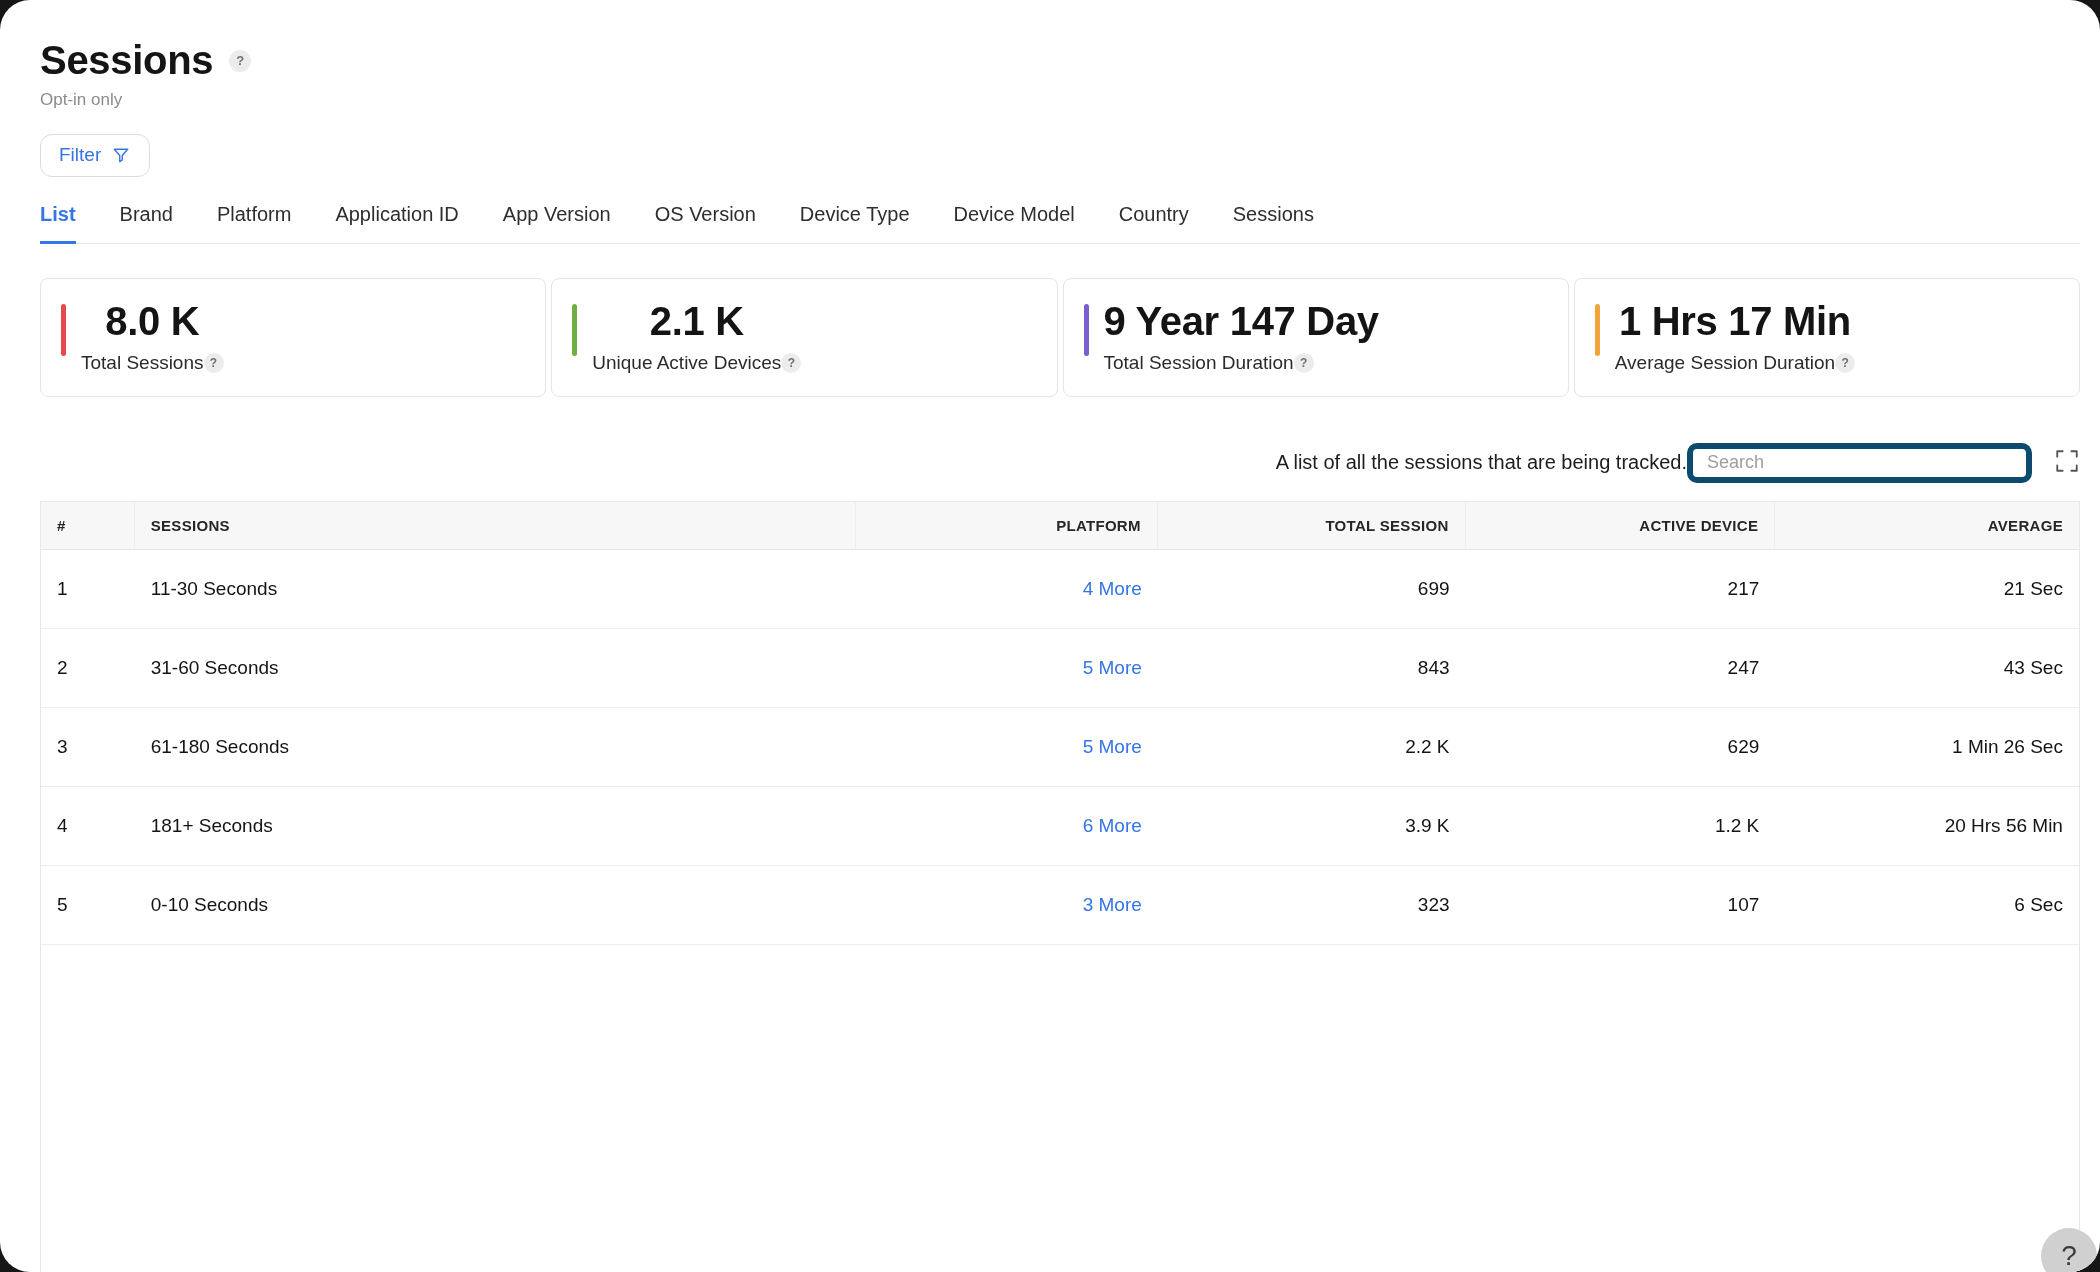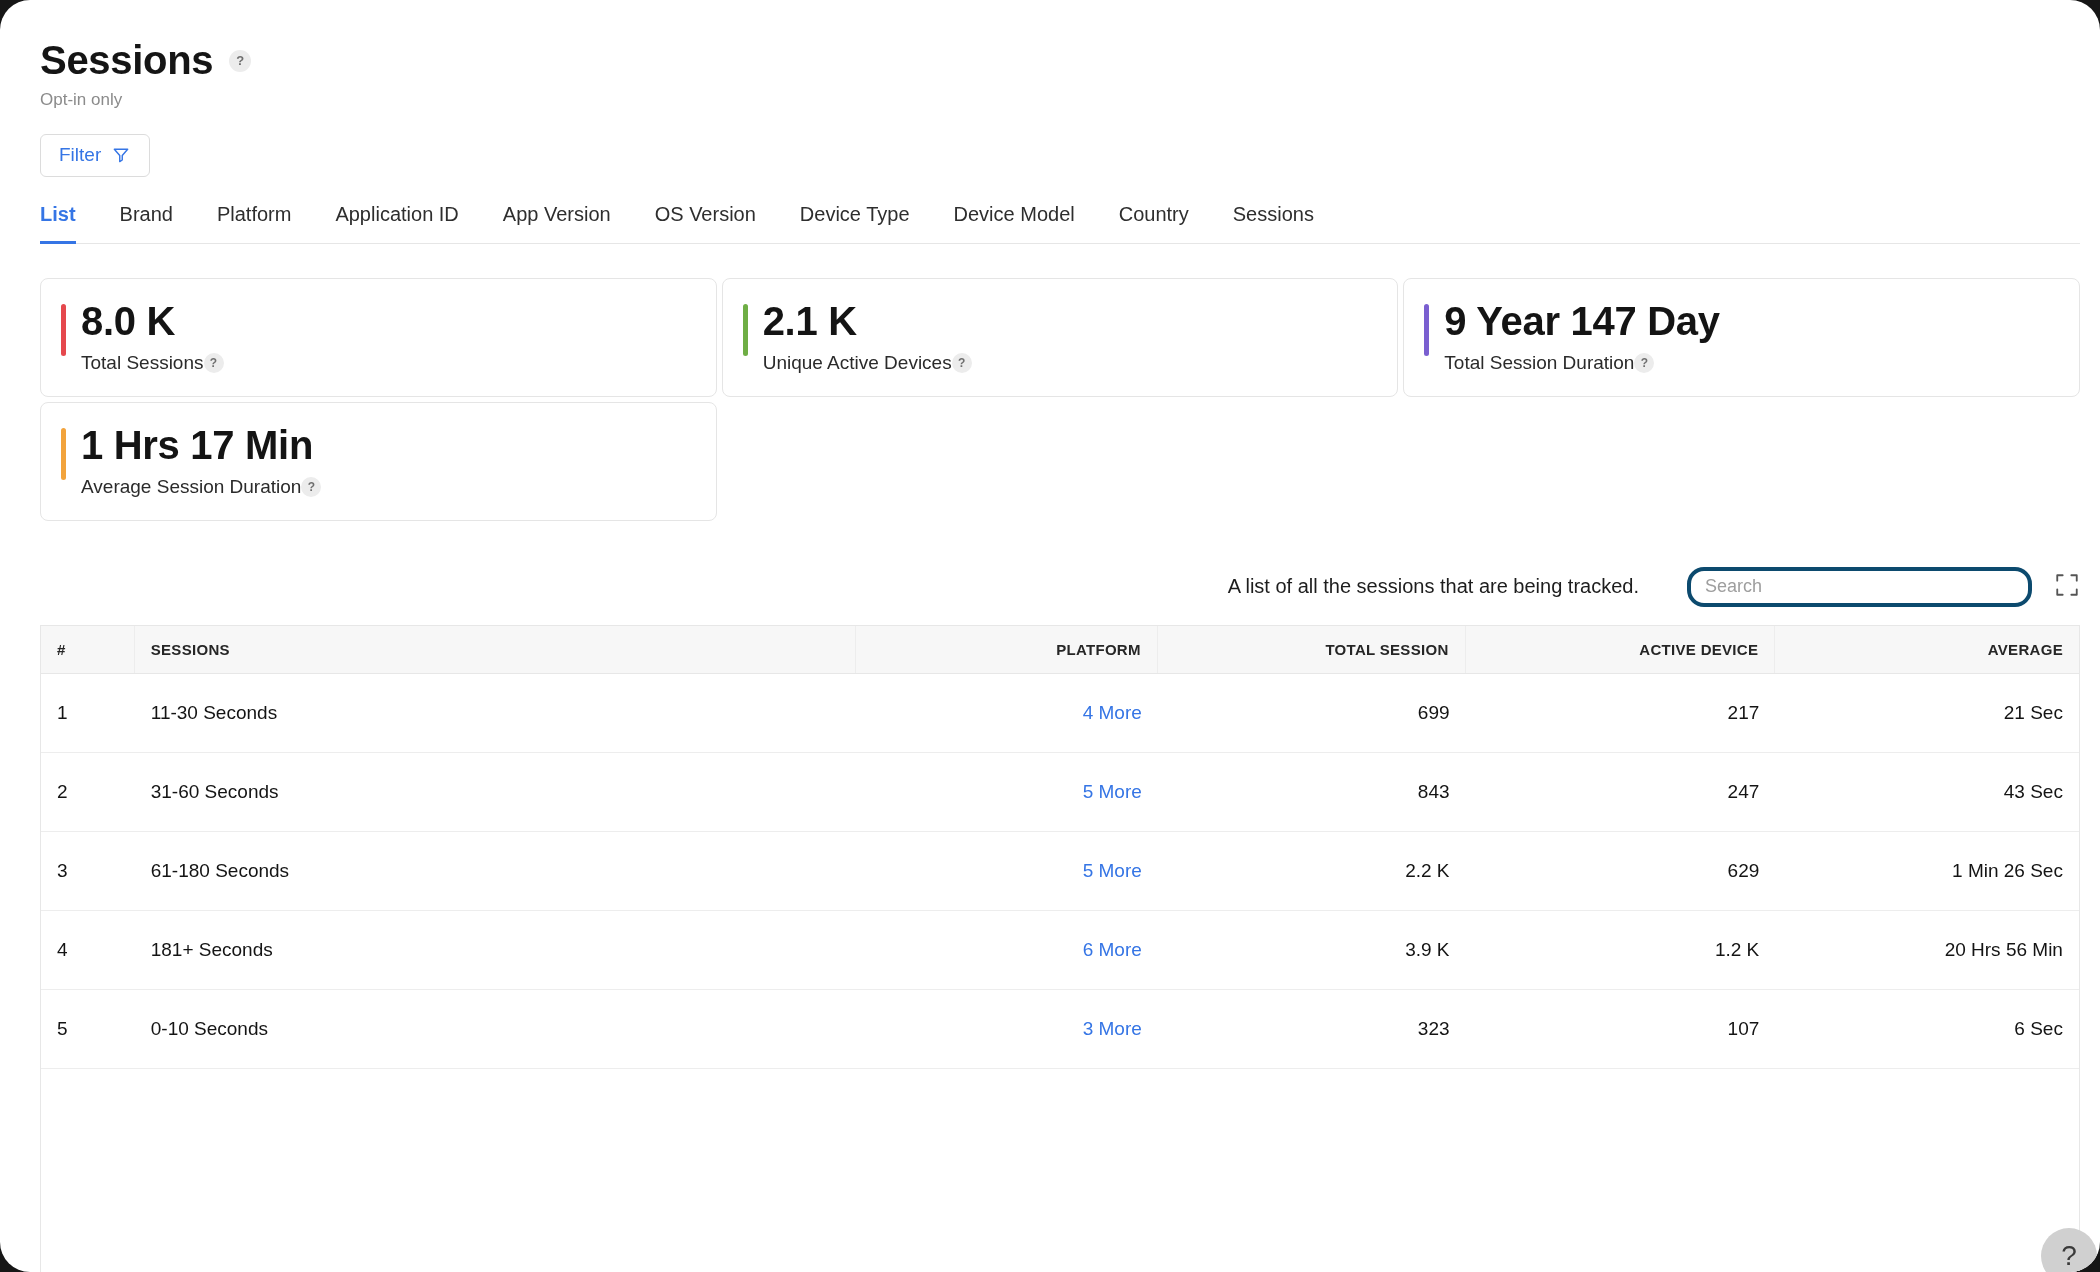--- a/index.html
+++ b/index.html
@@ -25,54 +25,54 @@
     width:22px; height:22px; border-radius:50%;
     background:#ececec; color:#6f6f6f;
     display:inline-flex; align-items:center; justify-content:center;
     font-size:13px; font-weight:700; flex:0 0 auto;
     cursor:default;
   }
   .qicon.small { width:20px; height:20px; font-size:12px; }
   .filter-btn {
     margin-top:24px;
     display:inline-flex; align-items:center; gap:10px;
-    border:1px solid #dcdcdc; border-radius:6px;
+    border:1px solid #dcdcdc; border-radius:12px;
     padding:9px 18px 10px 18px;
     background:#fff; color:#3575e5; font-size:19px;
     font-family:inherit; cursor:pointer;
   }
   .filter-btn svg { display:block; }
   
   .tabs { margin-top:26px; display:flex; gap:44px; border-bottom:1px solid #e6e6e6; }
   .tab {
     font-size:20px; color:#2e2e2e; padding-bottom:15px;
     border-bottom:3px solid transparent; margin-bottom:-1px;
     cursor:pointer; white-space:nowrap;
   }
   .tab.active { color:#3575e5; font-weight:700; border-bottom-color:#3575e5; }
   
-  .stats { margin-top:34px; display:grid; grid-template-columns:repeat(3,1fr); gap:5px; }
+  .stats { margin-top:34px; display:grid; grid-template-columns:repeat(4,1fr); gap:5px;text-align:center; }
   .card {
     border:1px solid #e5e5e5; border-radius:8px;
     padding:20px 22px 22px 20px;
     display:flex; gap:15px; background:#fff;
   }
   .accent-bar { width:5px; height:52px; border-radius:3px; margin-top:5px; background:#ccc; flex:0 0 auto; }
   .card-value { font-size:40px; font-weight:700; color:#141414; line-height:1.12; letter-spacing:-0.3px; }
   .card-label-row { display:flex; align-items:center; gap:0; margin-top:8px; }
   .card-label { font-size:19px; color:#2b2b2b; }
   
   .table-toolbar { margin-top:46px; display:flex; justify-content:flex-end; align-items:center; }
   .table-desc { font-size:20px; color:#1d1d1d; }
   .toolbar-right { display:flex; align-items:center; gap:22px; }
   .search-input {
     width:345px; height:40px;
-    border:4px solid #0c4a6e; border-radius:17px;
+    border:6px solid #0c4a6e; border-radius:10px;
     font-size:18px; padding:0 14px; color:#333;
-    outline:none; font-family:inherit;margin-left:48px;
+    outline:none; font-family:inherit;
   }
   .search-input::placeholder { color:#9e9e9e; }
   .expand-btn { background:none; border:none; padding:0; cursor:pointer; display:flex; }
   
   .table {
     margin-top:18px;
     border:1px solid #e7e7e7;
     height:782px;
     display:flex; flex-direction:column;
     background:#fff;

